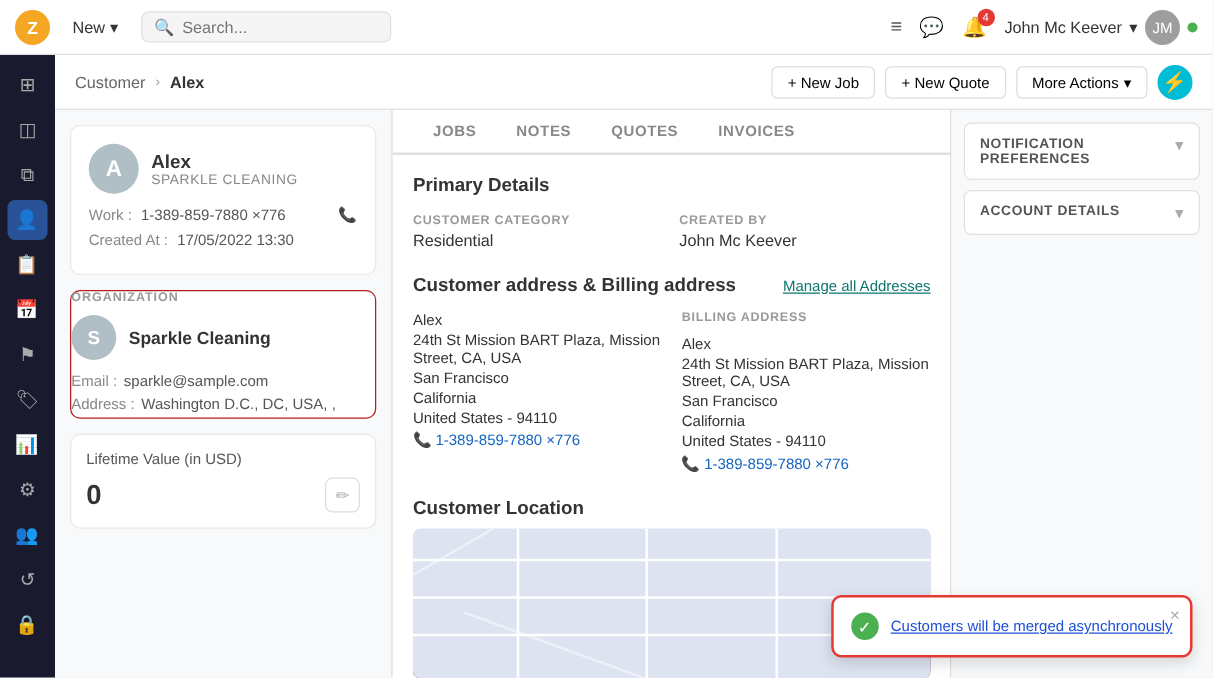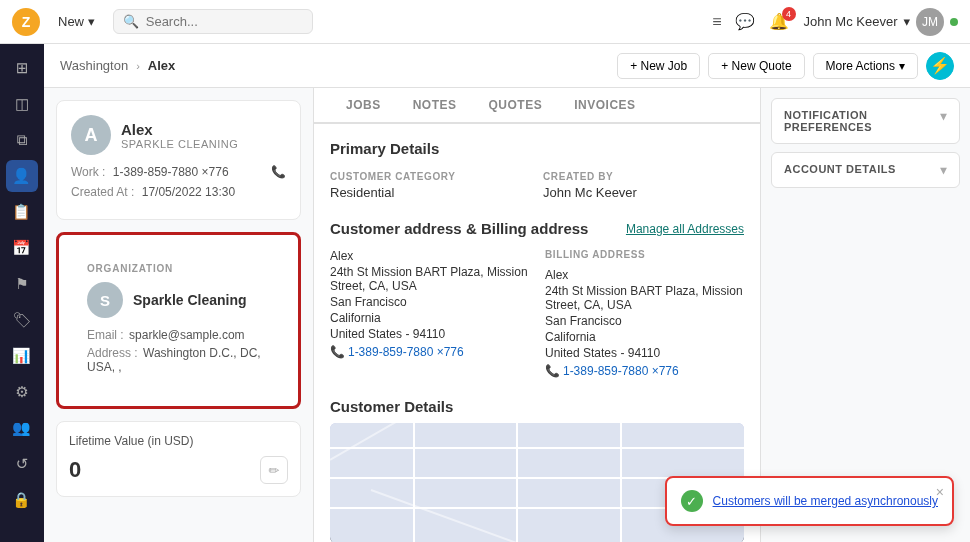--- a/index.html
+++ b/index.html
@@ -42,21 +42,21 @@
     
     .left-panel { width: 270px; flex-shrink: 0; background: #f8f9fa; border-right: 1px solid #e0e0e0; padding: 12px; overflow-y: auto; display: flex; flex-direction: column; gap: 12px; }
     .customer-card { background: #fff; border-radius: 8px; padding: 14px; border: 1px solid #e8e8e8; }
     .customer-header { display: flex; align-items: center; gap: 10px; margin-bottom: 10px; }
     .customer-avatar { width: 40px; height: 40px; border-radius: 50%; background: #b0bec5; display: flex; align-items: center; justify-content: center; color: #fff; font-size: 18px; font-weight: 600; }
     .customer-name { font-size: 15px; font-weight: 600; }
     .customer-org { font-size: 11px; color: #888; text-transform: uppercase; letter-spacing: 0.5px; }
     .info-row { display: flex; align-items: center; justify-content: space-between; margin-bottom: 6px; color: #555; font-size: 12px; }
     .phone-icon { color: #aaa; }
     .section-label { font-size: 10px; color: #999; text-transform: uppercase; letter-spacing: 0.8px; font-weight: 600; margin-bottom: 8px; }
-    .org-card { background: #fff; border-radius: 8px; padding: 28px; border: 3px solid #b91c1c; }
+    .org-card { background: #fff; border-radius: 8px; padding: 0; border: 1px solid #b91c1c; }
     .org-header { display: flex; align-items: center; gap: 10px; margin-bottom: 10px; }
     .org-avatar { width: 36px; height: 36px; border-radius: 50%; background: #b0bec5; display: flex; align-items: center; justify-content: center; color: #fff; font-size: 15px; font-weight: 600; }
     .org-name { font-size: 14px; font-weight: 600; }
     .org-info { font-size: 12px; color: #555; margin-bottom: 4px; }
     .lifetime-card { background: #fff; border-radius: 8px; padding: 12px; border: 1px solid #e8e8e8; }
     .lifetime-title { font-size: 12px; color: #555; margin-bottom: 8px; }
     .lifetime-value { font-size: 22px; font-weight: 600; color: #333; }
     .lifetime-row { display: flex; align-items: center; justify-content: space-between; }
     .edit-icon-btn { width: 28px; height: 28px; border-radius: 6px; border: 1px solid #ddd; display: flex; align-items: center; justify-content: center; cursor: pointer; color: #aaa; }
 
@@ -148,21 +148,21 @@
   <div class="sidebar-icon">📊</div>
   <div class="sidebar-icon">⚙</div>
   <div class="sidebar-icon">👥</div>
   <div class="sidebar-icon">↺</div>
   <div class="sidebar-icon">🔒</div>
 </div>
 
 <div class="main-area">
 
   <div class="breadcrumb-bar">
-    <span class="breadcrumb-link">Washington</span>
+    <span class="breadcrumb-link">Customer</span>
     <span class="breadcrumb-sep">›</span>
     <span class="breadcrumb-current">Alex</span>
     <div class="breadcrumb-actions">
       <button class="btn">+ New Job</button>
       <button class="btn">+ New Quote</button>
       <button class="btn">
         <span>More Actions</span>
         <span>▾</span>
       </button>
       <button class="btn btn-teal">⚡</button>
@@ -267,21 +267,21 @@
             <div class="addr-line">San Francisco</div>
             <div class="addr-line">California</div>
             <div class="addr-line">United States - 94110</div>
             <div class="addr-phone">
               <span>📞</span>
               <span>1-389-859-7880 ×776</span>
             </div>
           </div>
         </div>
 
-        <div class="location-title">Customer Details</div>
+        <div class="location-title">Customer Location</div>
         <div class="map-placeholder">
           <div class="map-bg">
 
             <div class="map-road-h" style="top:20%;"></div>
             <div class="map-road-h" style="top:45%;"></div>
             <div class="map-road-h" style="top:70%;"></div>
             <div class="map-road-v" style="left:20%;"></div>
             <div class="map-road-v" style="left:45%;"></div>
             <div class="map-road-v" style="left:70%;"></div>
             <div class="map-road-diag" style="top:30%; left:0; transform:rotate(-30deg);"></div>

